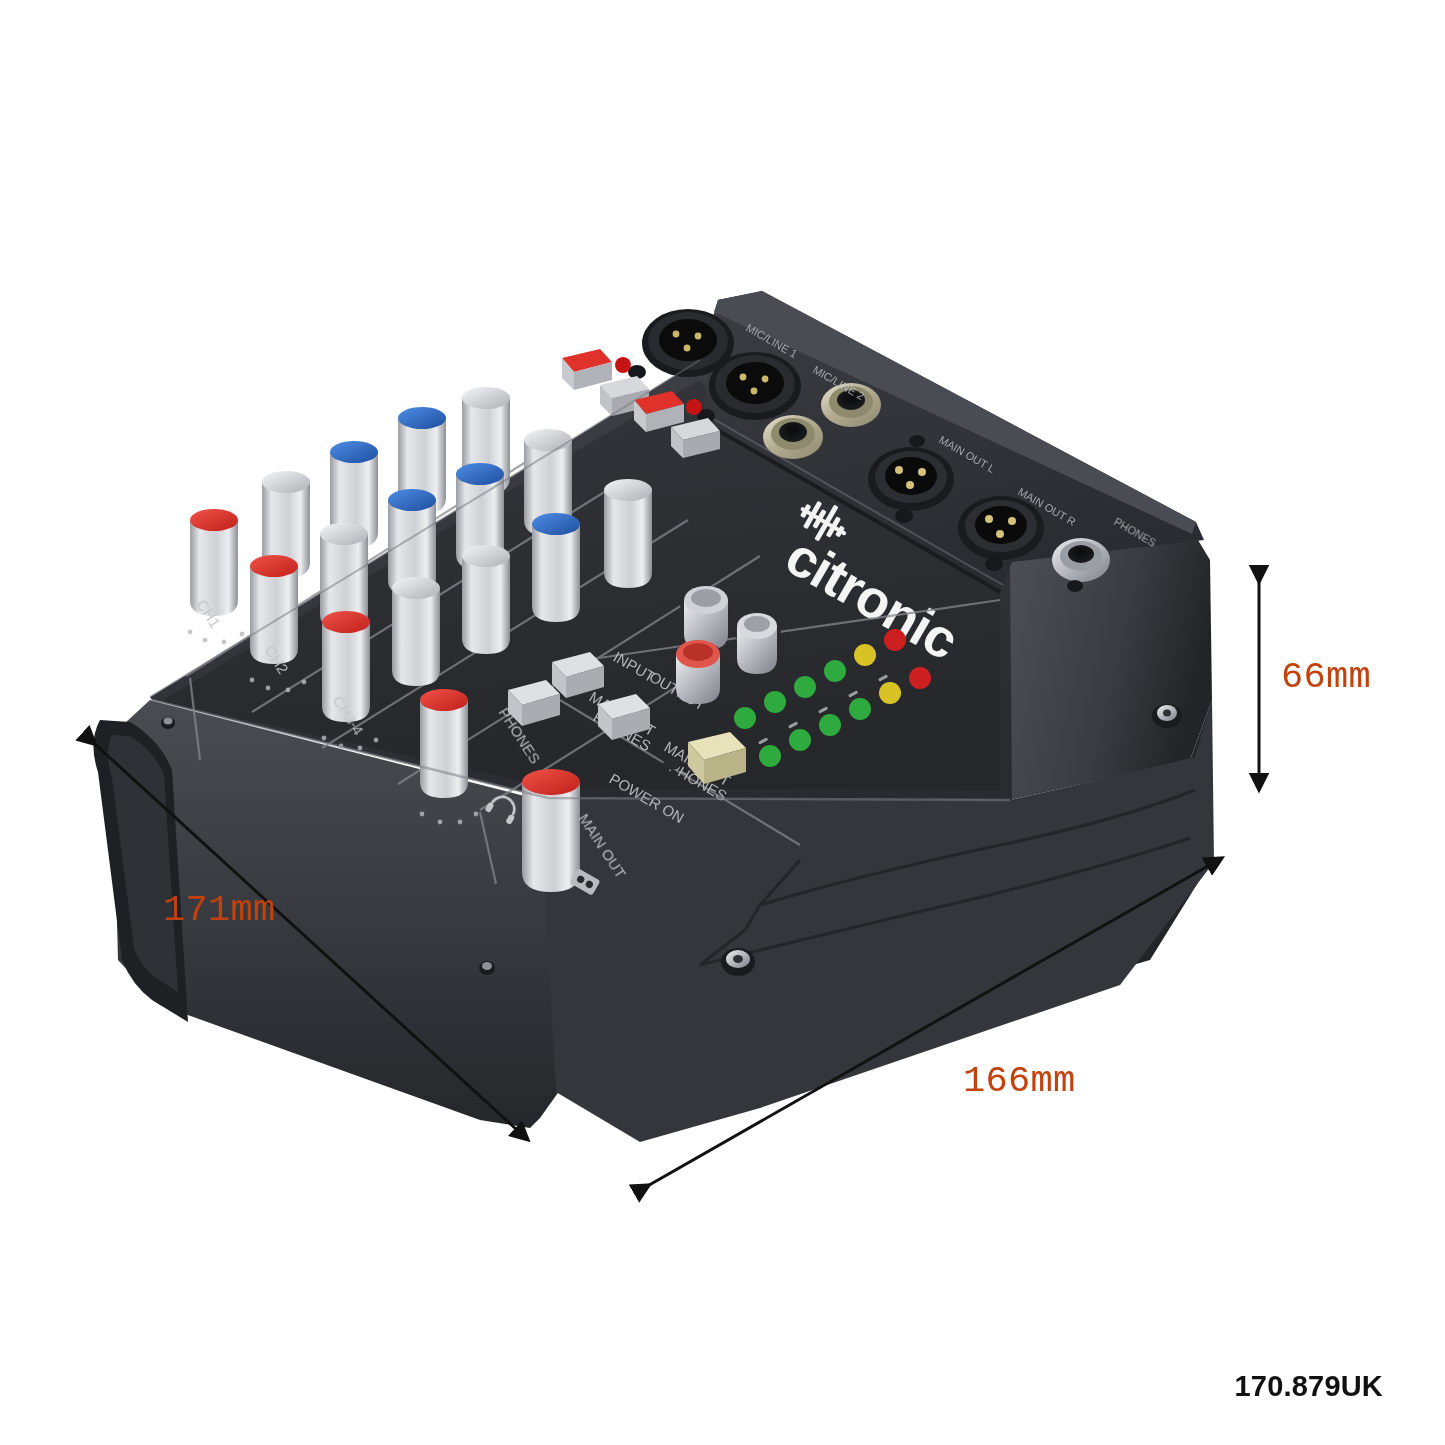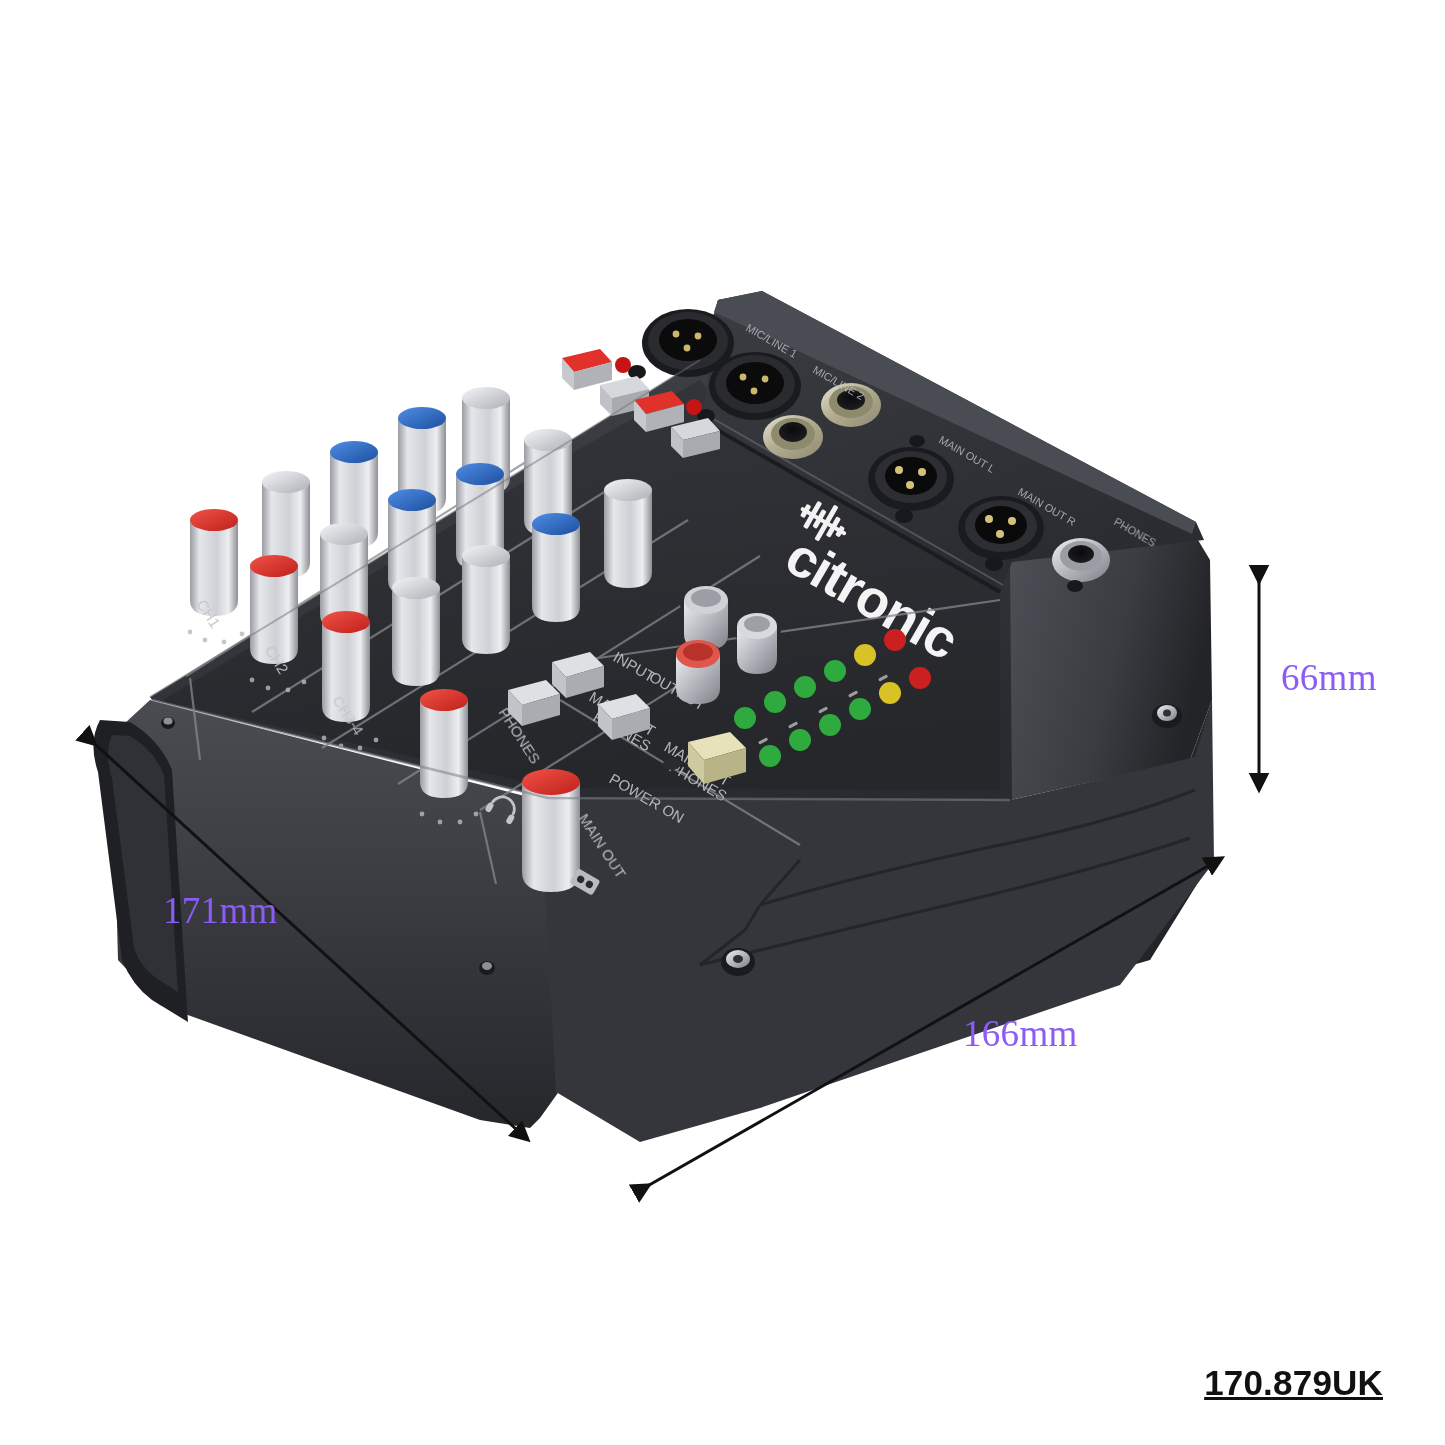--- a/index.html
+++ b/index.html
@@ -6,37 +6,36 @@
   html,body{margin:0;padding:0;background:#ffffff;}
   body{
     width:1445px;height:1445px;
     font-family:"Liberation Sans","DejaVu Sans",sans-serif;
     overflow:hidden;position:relative;
   }
   #stage{position:absolute;inset:0;background:#fff;}
 
   .dim-label{
     position:absolute;
-    color:#8b5cf6;
+    color:#c2410c;
     font-size:37px;
     font-weight:400;
     letter-spacing:.3px;
     white-space:nowrap;
-    font-family:Liberation Serif, serif;
+    font-family:Liberation Mono, monospace;
   }
   #label-171{left:163px;top:889px;}
-  #label-166{left:963px;top:1012px;}
+  #label-166{left:963px;top:1060px;}
   #label-66{left:1281px;top:656px;}
 
   #sku{
     position:absolute;
     right:62px;bottom:42px;
-    font-size:35px;font-weight:bold;color:#111;
+    font-size:29px;font-weight:bold;color:#111;
     letter-spacing:.2px;
-    text-decoration:underline;
   }
 
   svg.overlay{position:absolute;left:0;top:0;width:1445px;height:1445px;pointer-events:none;}
   svg.device{position:absolute;left:0;top:0;width:1445px;height:1445px;}
 </style>
 </head>
 <body>
 
 <div id="stage">
 

